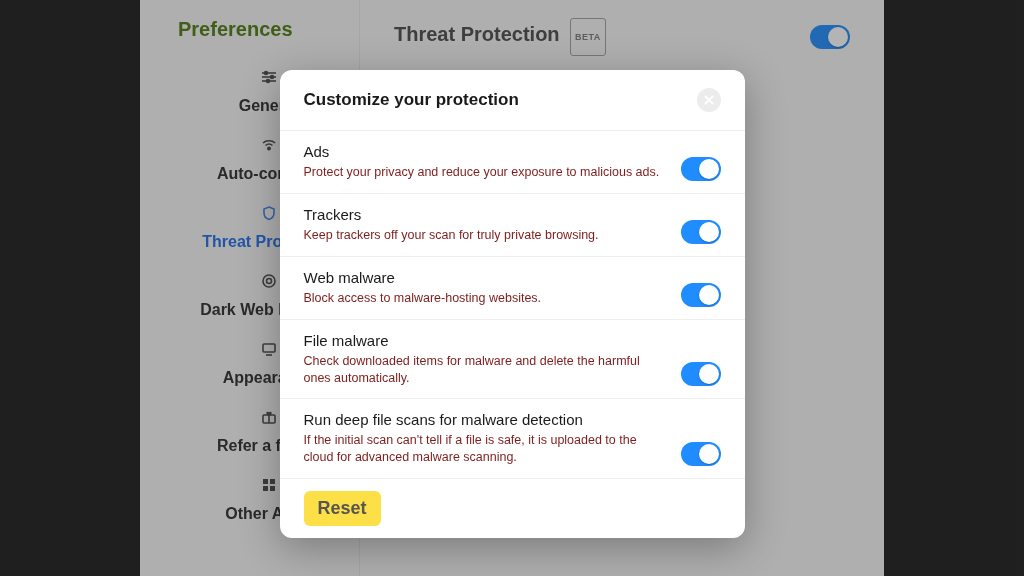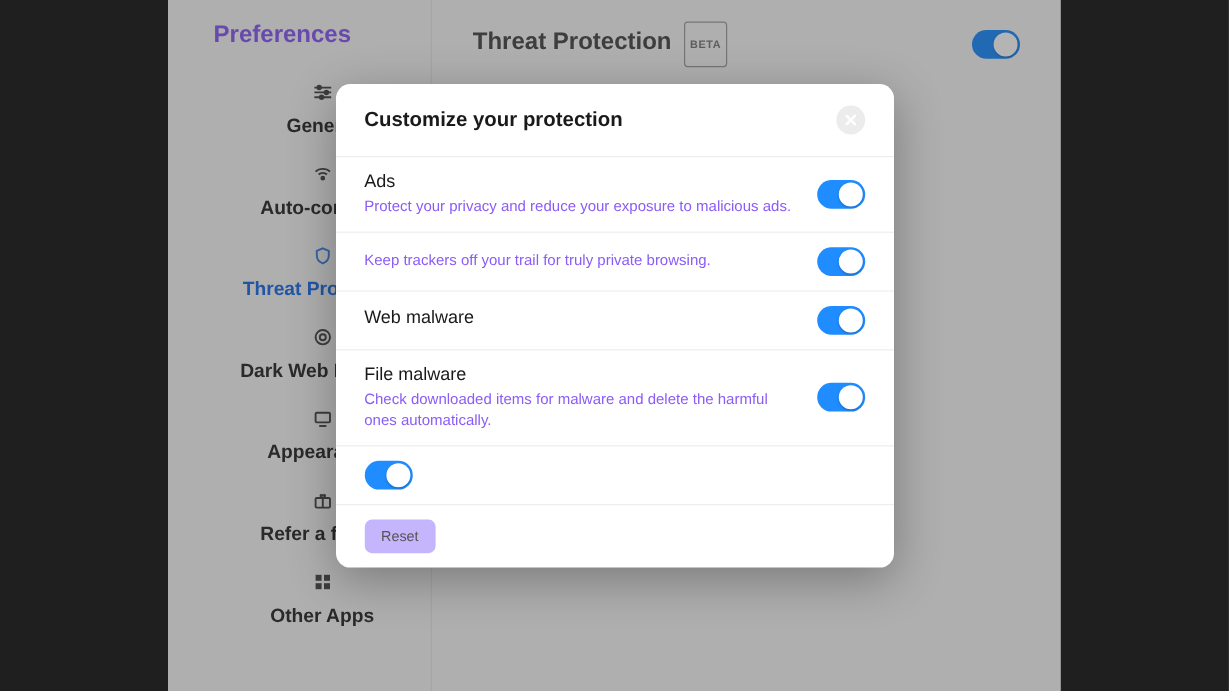--- a/index.html
+++ b/index.html
@@ -22,21 +22,21 @@
   }
   .sidebar {
     width: 220px;
     background: #f7f7f7;
     padding: 18px 0 0 38px;
     border-right: 1px solid #e8e8e8;
   }
   .sidebar-title {
     font-size: 20px;
     font-weight: 700;
-    color: #8b5cf6;
+    color: #4d7c0f;
     margin-bottom: 28px;
   }
   .sidebar-item {
     display: flex;
     align-items: center;
     gap: 12px;
     font-size: 16px;
     color: #2b2b2b;
     font-weight: 600;
     margin-bottom: 22px;
@@ -152,46 +152,46 @@
     background: #ececec;
     display: flex;
     align-items: center;
     justify-content: center;
     color: #fff;
     font-size: 13px;
     cursor: pointer;
   }
   .modal-row {
     display: flex;
-    align-items: center;
+    align-items: flex-end;
     justify-content: space-between;
     padding: 12px 24px 12px 24px;
     border-bottom: 1px solid #eee;
     gap: 18px;
   }
   .modal-row:last-child { border-bottom: none; }
   .row-text { flex: 1; }
   .row-title {
     font-size: 15px;
     font-weight: 500;
     color: #1a1a1a;
     margin-bottom: 4px;
   }
   .row-desc {
     font-size: 12.5px;
-    color: #8b5cf6;
+    color: #7f1d1d;
     line-height: 1.35;
   }
   .reset-btn {
-    background: #c4b5fd;
+    background: #fde047;
     border: none;
     border-radius: 6px;
     padding: 7px 14px;
-    font-size: 12px;
-    font-weight: 400;
+    font-size: 18px;
+    font-weight: 700;
     color: #555;
     cursor: pointer;
     align-self: center;
   }
 </style>
 </head>
 <body>
 
 <div class="app">
   <aside class="sidebar">
@@ -316,50 +316,56 @@
         <div class="row-desc">Protect your privacy and reduce your exposure to malicious ads.</div>
       </div>
       <div class="toggle on">
           <div class="toggle-track"></div>
           <div class="toggle-knob"></div>
         </div>
     </div>
 
     <div class="modal-row">
       <div class="row-text">
-        <div class="row-desc">Keep trackers off your trail for truly private browsing.</div>
+        <div class="row-title">Trackers</div>
+        <div class="row-desc">Keep trackers off your scan for truly private browsing.</div>
       </div>
       <div class="toggle on">
           <div class="toggle-track"></div>
           <div class="toggle-knob"></div>
         </div>
     </div>
 
     <div class="modal-row">
       <div class="row-text">
         <div class="row-title">Web malware</div>
+        <div class="row-desc">Block access to malware-hosting websites.</div>
       </div>
       <div class="toggle on">
           <div class="toggle-track"></div>
           <div class="toggle-knob"></div>
         </div>
     </div>
 
     <div class="modal-row">
       <div class="row-text">
         <div class="row-title">File malware</div>
         <div class="row-desc">Check downloaded items for malware and delete the harmful ones automatically.</div>
       </div>
       <div class="toggle on">
           <div class="toggle-track"></div>
           <div class="toggle-knob"></div>
         </div>
     </div>
 
     <div class="modal-row">
+      <div class="row-text">
+        <div class="row-title">Run deep file scans for malware detection</div>
+        <div class="row-desc">If the initial scan can't tell if a file is safe, it is uploaded to the cloud for advanced malware scanning.</div>
+      </div>
       <div class="toggle on">
           <div class="toggle-track"></div>
           <div class="toggle-knob"></div>
         </div>
     </div>
 
     <div class="modal-row">
       <button class="reset-btn">Reset</button>
     </div>
   </div>

